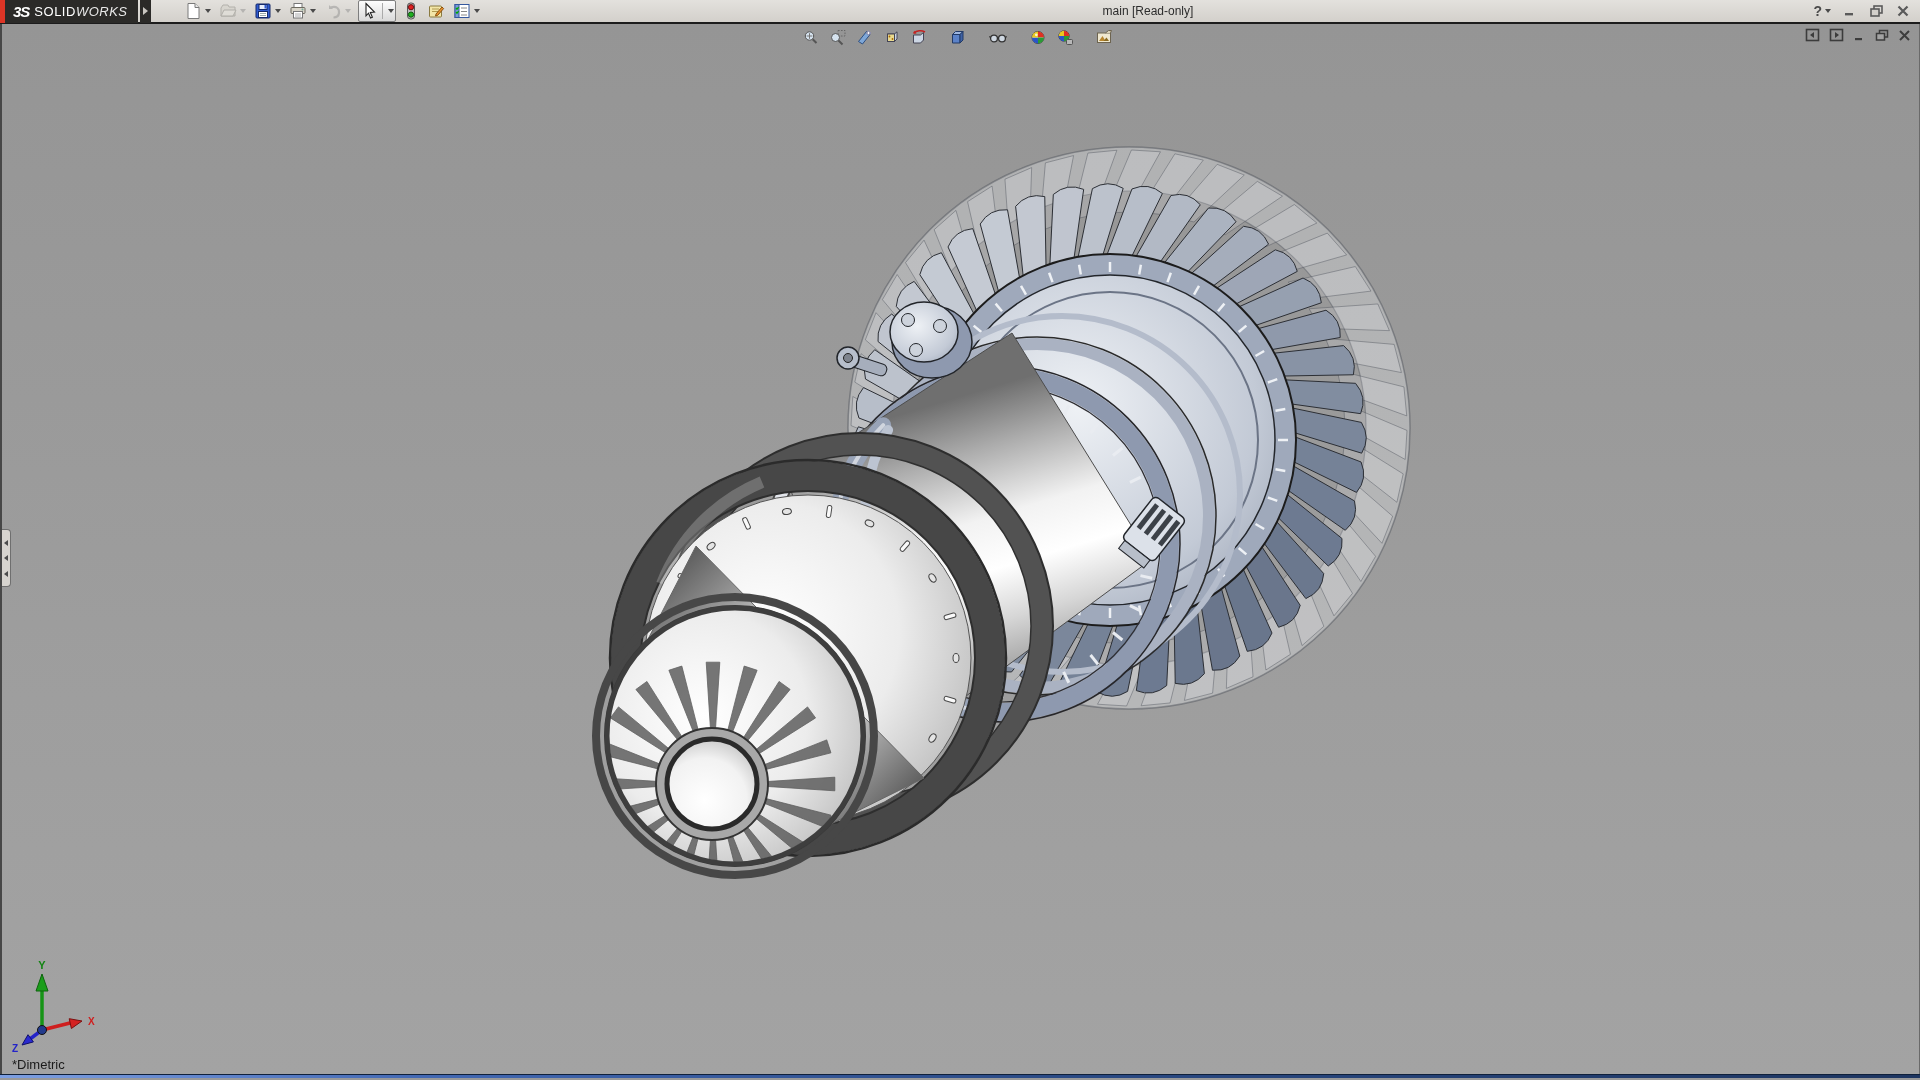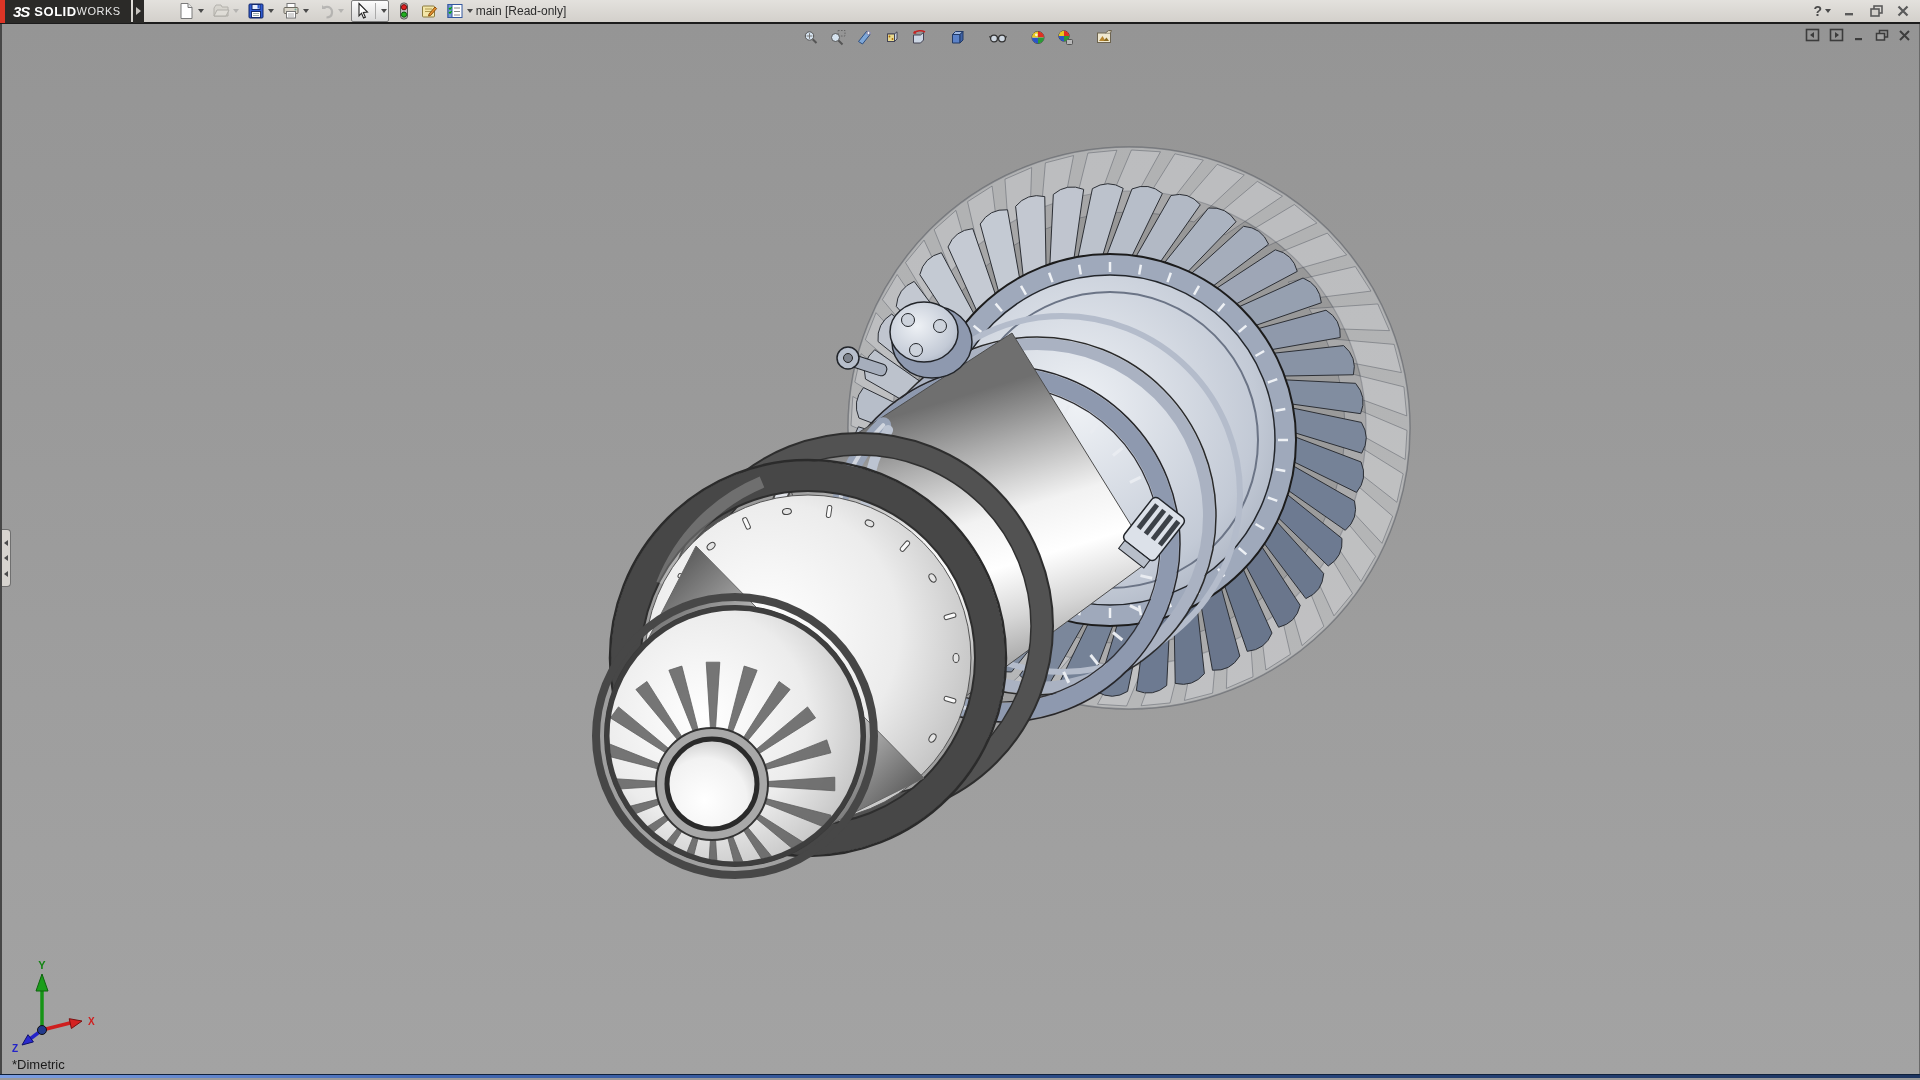--- a/index.html
+++ b/index.html
@@ -4,34 +4,34 @@
 <style>
   * { margin:0; padding:0; box-sizing:border-box; }
   html,body { width:1920px; height:1080px; overflow:hidden; font-family:"Liberation Sans", sans-serif; }
   .app { position:relative; width:1920px; height:1080px; background:#999; }
 
   
   .titlebar { height:24px; display:flex; align-items:center; background:linear-gradient(#e3e1dd,#d3d0cb); border-bottom:2px solid #1c1c1c; }
   .logo { height:24px; display:flex; align-items:center; background:#2b2a28; padding:0 10px 0 0; }
   .logo-red { width:5px; height:24px; background:#de3526; margin-right:8px; }
   .logo-glyph { color:#fff; font-style:italic; font-weight:bold; font-size:15px; margin-right:5px; letter-spacing:-1px; }
-  .brand-bold { color:#fff; font-weight:bold; font-size:13px; letter-spacing:.5px; }
-  .brand-light { color:#e8e8e8; font-weight:normal; font-size:11px; letter-spacing:.5px; }
+  .brand-bold { color:#fff; font-weight:normal; font-size:13px; letter-spacing:.5px; }
+  .brand-light { color:#e8e8e8; font-weight:normal; font-size:13px; letter-spacing:.5px;font-style:italic; }
   .logo-tab { width:11px; height:24px; background:#2b2a28; margin-left:2px; display:flex; align-items:center; justify-content:center; }
   .logo-tab .tri { width:0; height:0; border-left:5px solid #c8c5c0; border-top:4px solid transparent; border-bottom:4px solid transparent; }
 
   .main-toolbar { display:flex; align-items:center; margin-left:30px; gap:2px; }
   .tbtn { display:flex; align-items:center; padding:1px 2px; border:1px solid transparent; }
   .tbtn.disabled { opacity:.45; filter:grayscale(.8); }
   .caret { width:0; height:0; border-left:3.5px solid transparent; border-right:3.5px solid transparent; border-top:4px solid #4a4a4a; margin-left:3px; }
   .tbtn.disabled .caret { border-top-color:#888; }
   .selbox { display:flex; align-items:center; background:linear-gradient(#fdfdfd,#d9d9d9); border:1px solid #7e7e7e; border-radius:2px; padding:0 1px; margin:0 2px; }
   .selbox .divider { width:1px; height:16px; background:#aaa; margin:0 2px; }
 
-  .win-title { flex:1; text-align:left; font-size:12px; color:#2d2d2d; }
+  .win-title { flex:1; text-align:center; font-size:12px; color:#2d2d2d; }
   .win-controls { display:flex; align-items:center; gap:12px; margin-right:10px; }
   .wbtn { display:flex; align-items:center; cursor:default; }
   .help-glyph { font-size:14px; font-weight:bold; color:#4a4a4a; }
 
   
   .viewport { position:relative; width:1920px; height:1050px; background:linear-gradient(#959595,#a3a3a3); border-left:2px solid #474747; border-right:1px solid #6a6a6a; overflow:hidden; }
 
   .headsup { position:absolute; top:3px; left:50%; transform:translateX(-50%); display:flex; align-items:center; }
   .hbtn { display:flex; align-items:center; padding:1px; margin-right:6px; border:1px solid transparent; }
   .gap { margin-right:18px; }

